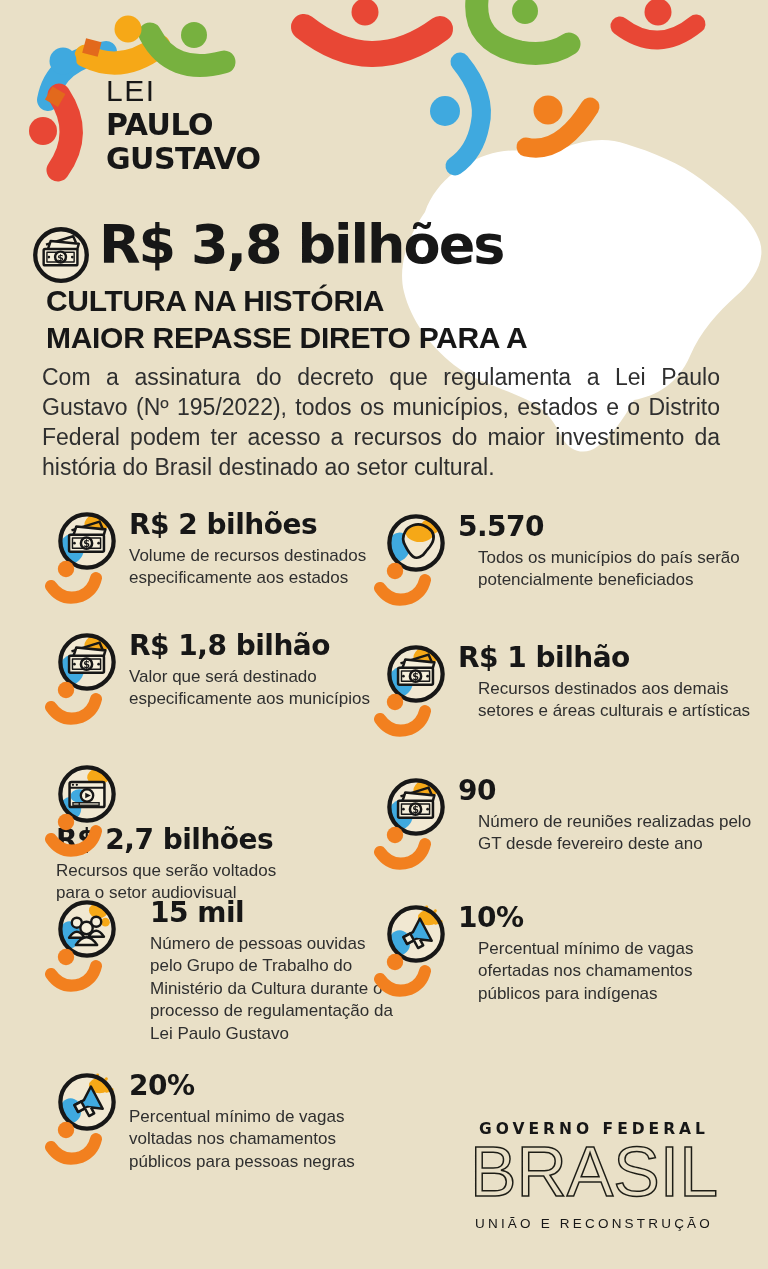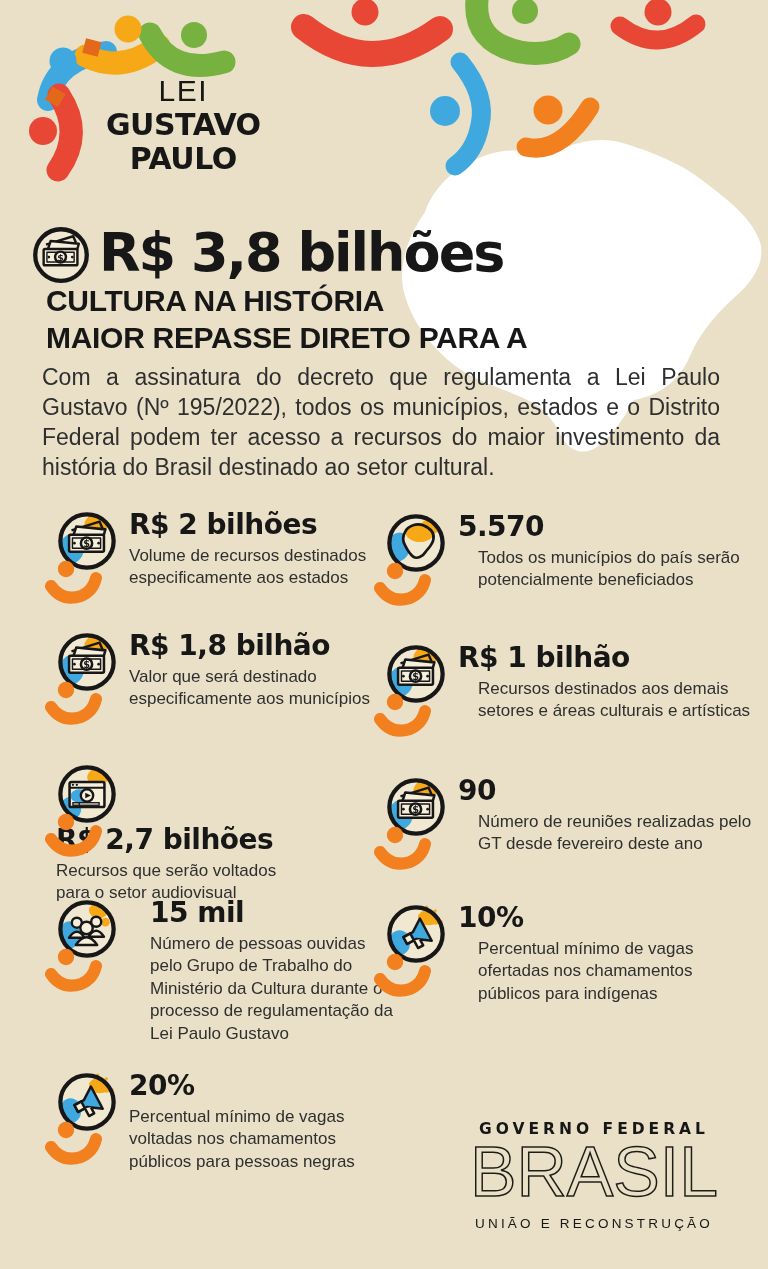--- a/index.html
+++ b/index.html
@@ -17,28 +17,28 @@
   html,body{margin:0;padding:0;background:var(--background);}
   .page{
     position:relative;width:768px;height:1269px;overflow:hidden;
     background:var(--background);
     font-family:"Liberation Sans",sans-serif;color:var(--ink);
   }
   .bg-art{position:absolute;left:0;top:0;z-index:0;}
   .layer{position:absolute;z-index:1;}
 
   
-  .logo-text{left:106px;top:74px;line-height:34px;text-align:center;}
+  .logo-text{left:106px;top:74px;line-height:34px;}
   .logo-lei{font-size:30px;font-weight:400;letter-spacing:1.5px;}
   .logo-bold{font-family:"DejaVu Sans",sans-serif;font-weight:700;font-size:30px;letter-spacing:-0.5px;}
 
   
   .headline-icon{left:31px;top:225px;width:60px;height:60px;}
   .headline-amount{
-    left:99px;top:221px;
+    left:99px;top:213px;
     font-family:"DejaVu Sans",sans-serif;font-weight:700;
     font-size:54px;letter-spacing:-2px;
   }
   .subtitle{left:46px;top:282px;font-weight:700;font-size:30px;line-height:37px;letter-spacing:-0.3px;}
 
   
   .intro{
     left:42px;top:362px;width:678px;
     font-size:23px;line-height:30px;color:var(--paragraph);
     text-align:justify;
@@ -226,22 +226,22 @@
       <circle cx="658" cy="12" r="13.5" fill="#e84735" stroke="none"></circle>
       <path d="M460 62 Q 487 95 480 125 Q 475 152 455 166" stroke="#3fa9df" stroke-width="19"></path>
       <circle cx="445" cy="111" r="15" fill="#3fa9df" stroke="none"></circle>
       <path d="M526 147 Q 560 155 590 107" stroke="#f2801f" stroke-width="19"></path>
       <circle cx="548" cy="110" r="14.5" fill="#f2801f" stroke="none"></circle>
     </g>
   </svg>
 
   <div class="layer logo-text">
     <div class="logo-lei">LEI</div>
+    <div class="logo-bold">PAULO</div>
     <div class="logo-bold">GUSTAVO</div>
-    <div class="logo-bold">PAULO</div>
   </div>
 
   <svg class="layer headline-icon">
       <use href="#ic-money-plain"></use>
     </svg>
   <div class="layer headline-amount">R$ 3,8 bilhões</div>
   <div class="layer subtitle">
     <div>CULTURA NA HISTÓRIA</div>
     <div>MAIOR REPASSE DIRETO PARA A</div>
   </div>

